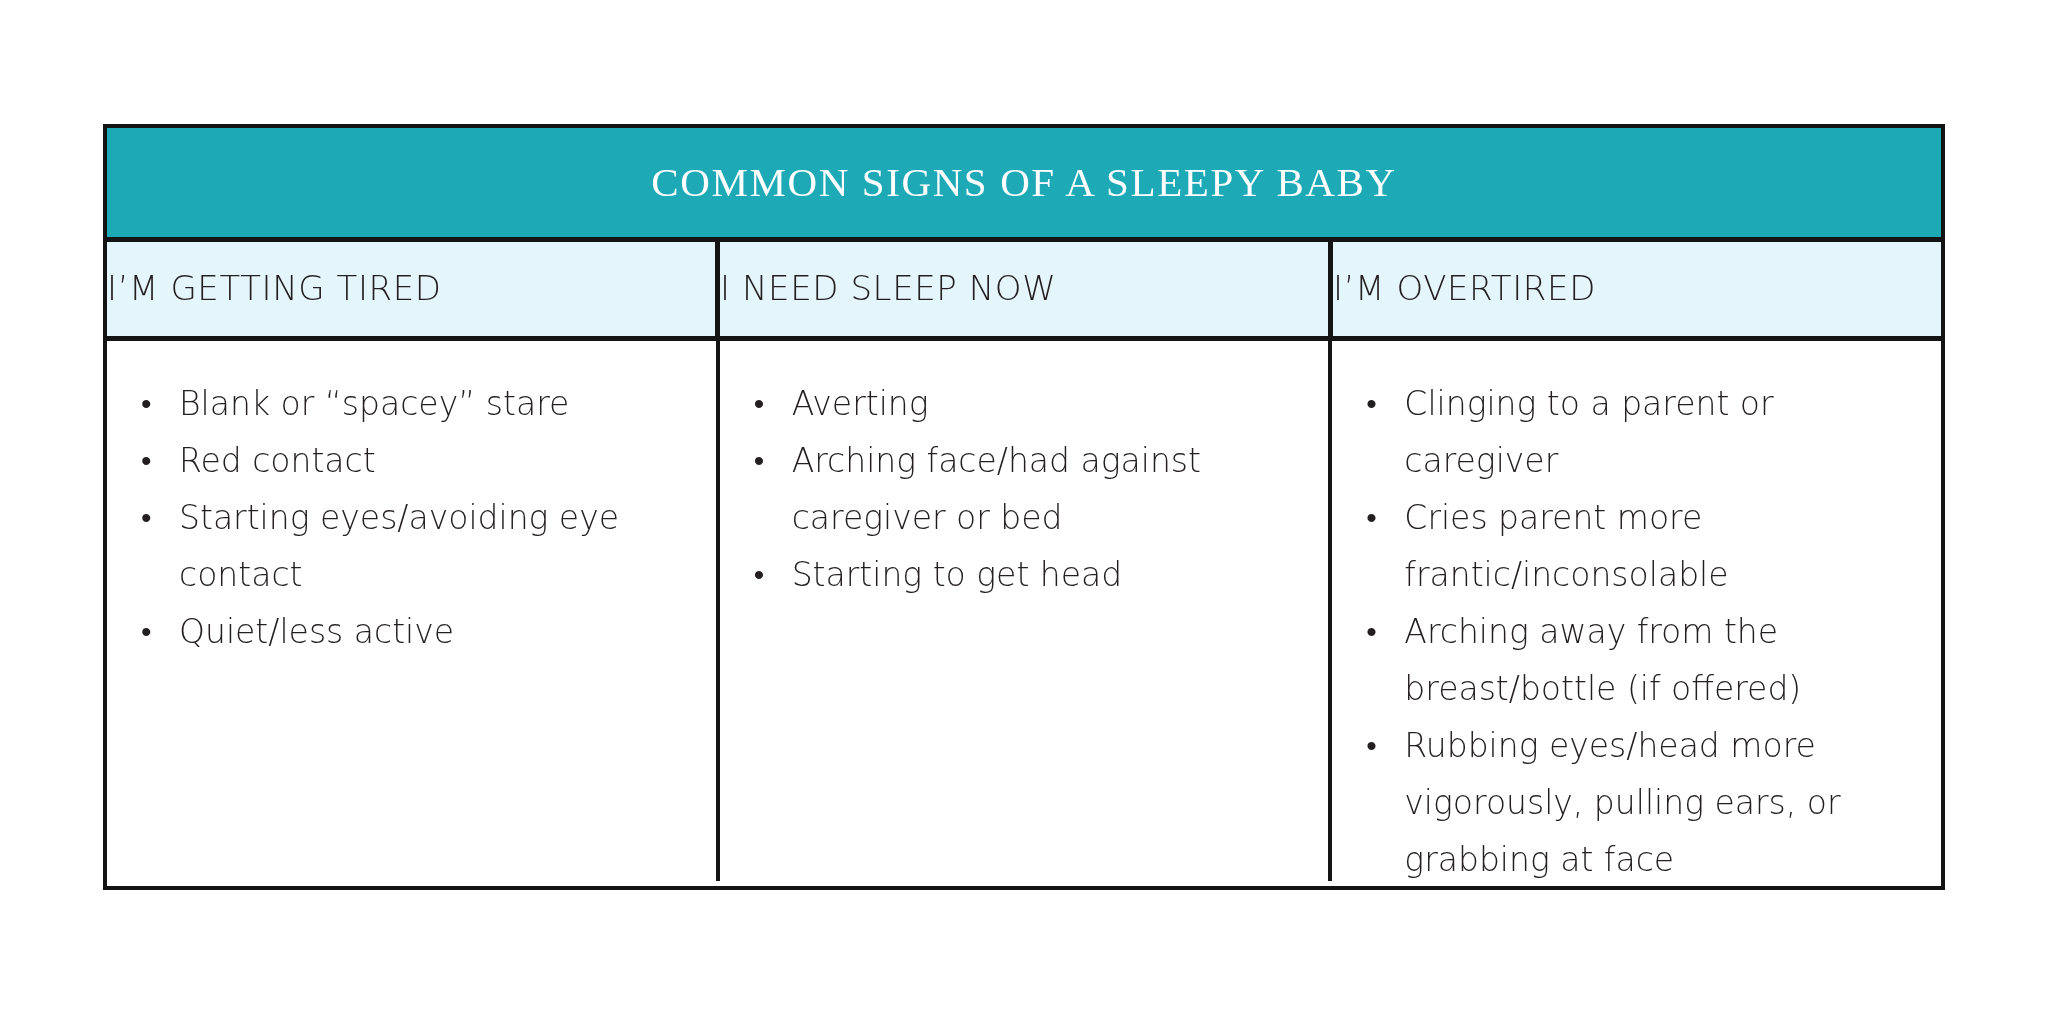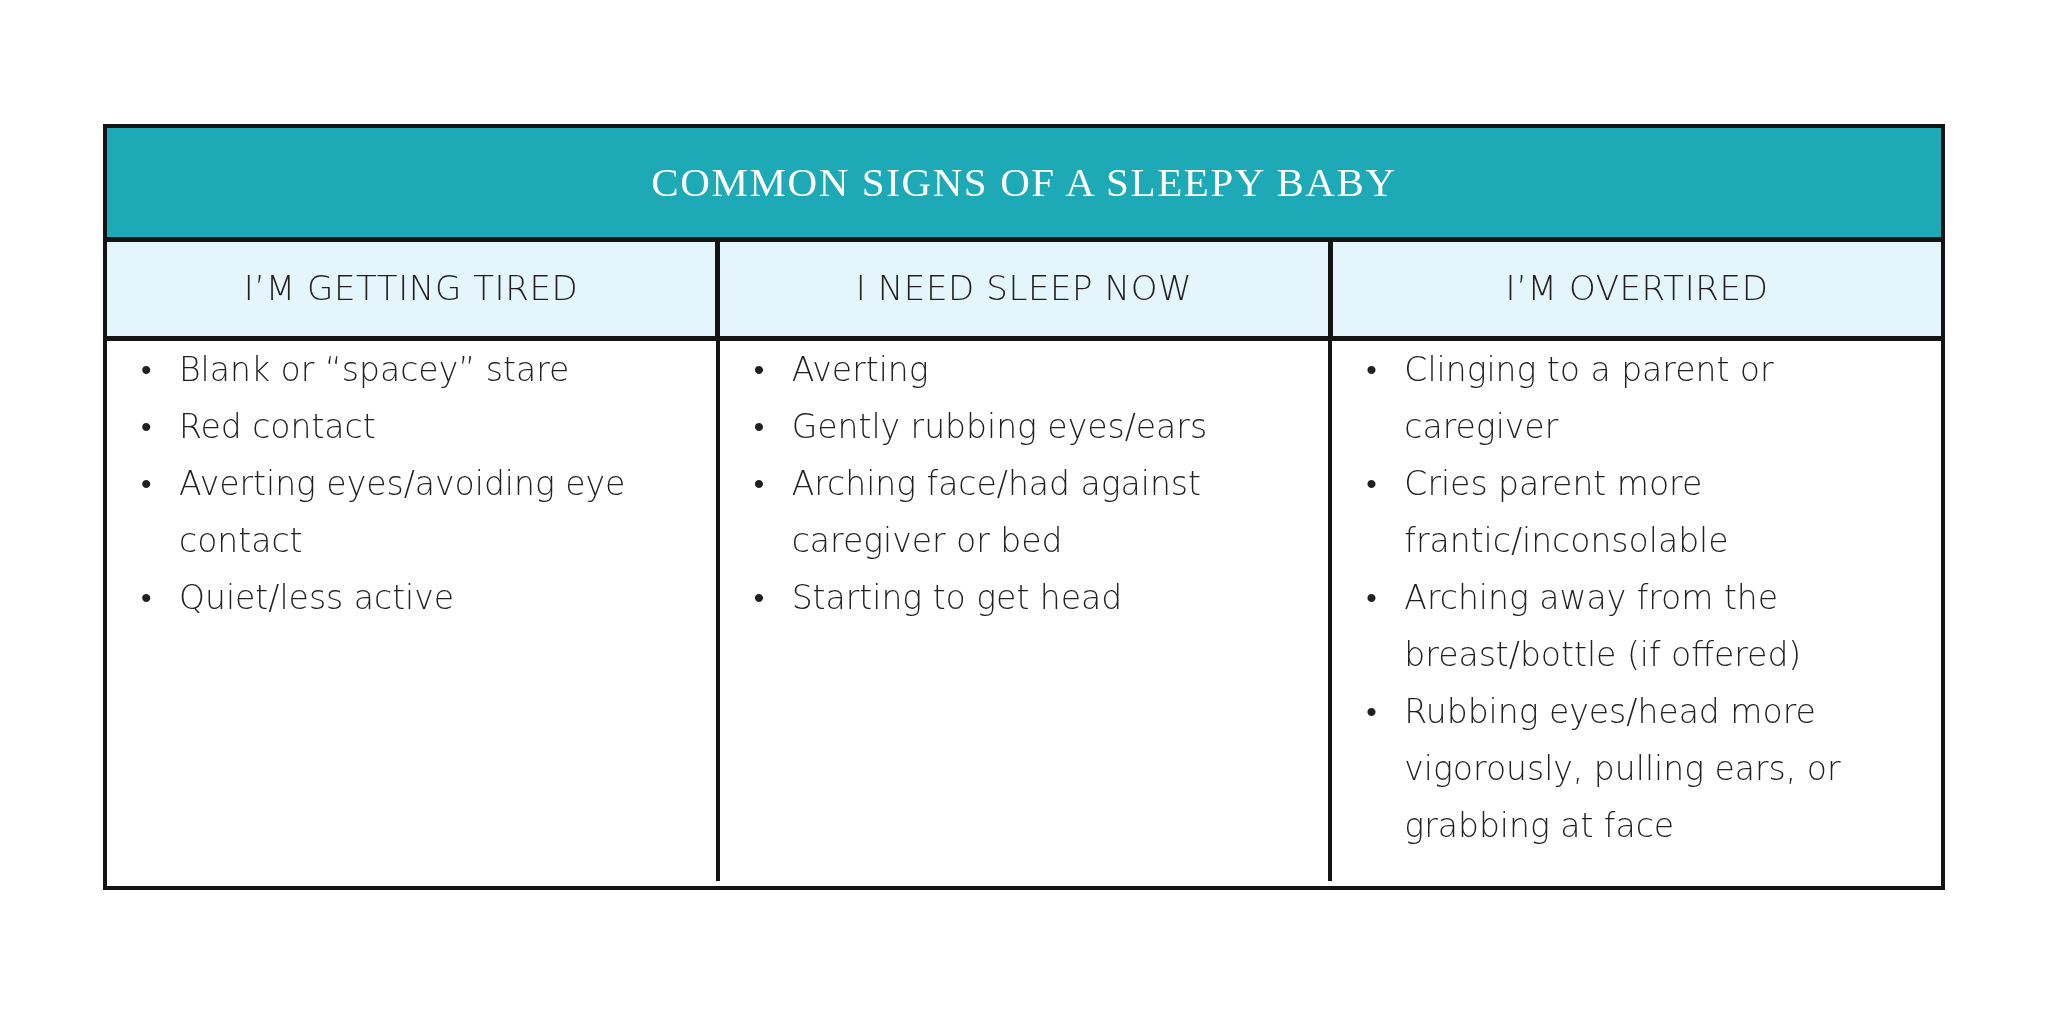--- a/index.html
+++ b/index.html
@@ -60,21 +60,21 @@
     height: 99px;
     background: #E4F6FB;
     border-bottom: 5px solid #141414;
     display: flex;
     box-sizing: border-box;
   }
   .col-head {
     flex: 1 1 0;
     display: flex;
     align-items: center;
-    justify-content: center;
+    justify-content: flex-start;
     box-sizing: border-box;
     text-align: center;
   }
   .col-head + .col-head {
     border-left: 5px solid #141414;
   }
   .col-head-label {
     font-family: "DejaVu Sans", sans-serif;
     font-weight: 300;
     font-size: 34px;
@@ -85,21 +85,21 @@
 
   
   .body-row {
     display: flex;
     height: 540px;
     box-sizing: border-box;
   }
   .body-cell {
     flex: 1 1 0;
     box-sizing: border-box;
-    padding: 0 16px 10px 16px;
+    padding: 34px 16px 10px 16px;
     background: #ffffff;
   }
   .body-cell + .body-cell {
     border-left: 4px solid #141414;
   }
 
   ul.signs {
     list-style: none;
     margin: 0;
     padding: 0;
@@ -151,29 +151,28 @@
         <span class="col-head-label">I’M OVERTIRED</span>
       </div>
     </div>
 
     <div class="body-row">
 
       <div class="body-cell cell-tired">
         <ul class="signs">
           <li>Blank or “spacey” stare</li>
           <li>Red contact</li>
-          <li>Averting eyes/avoiding eye contact</li>
+          <li>Starting eyes/avoiding eye contact</li>
           <li>Quiet/less active</li>
         </ul>
       </div>
 
       <div class="body-cell cell-now">
         <ul class="signs">
           <li>Averting</li>
-          <li>Gently rubbing eyes/ears</li>
           <li>Arching face/had against caregiver or bed</li>
           <li>Starting to get head</li>
         </ul>
       </div>
 
       <div class="body-cell cell-over">
         <ul class="signs">
           <li>Clinging to a parent or caregiver</li>
           <li>Cries parent more frantic/inconsolable</li>
           <li>Arching away from the breast/bottle (if offered)</li>

